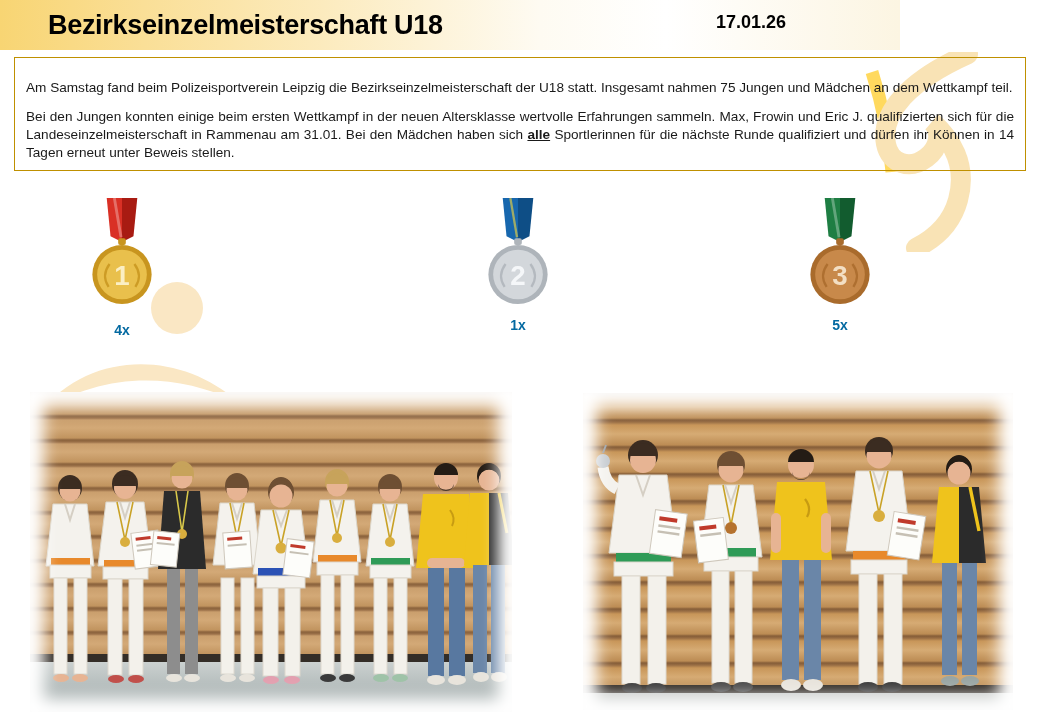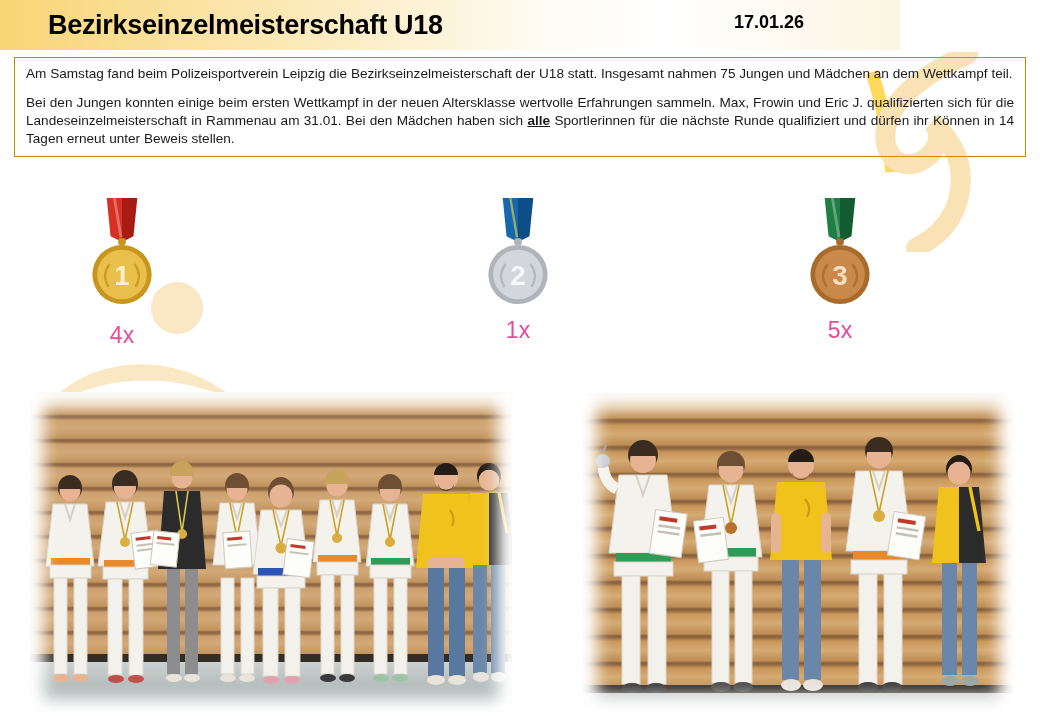--- a/index.html
+++ b/index.html
@@ -4,40 +4,40 @@
 <style>
   html,body{margin:0;padding:0;background:#fff;}
   .page{position:relative;width:1040px;height:720px;overflow:hidden;background:#ffffff;
         font-family:"Liberation Sans",sans-serif;color:#1a1a1a;}
 
   
   .banner{position:absolute;left:0;top:0;width:900px;height:50px;
           background:linear-gradient(90deg,#F8D573 0%,#FADF97 16%,#FCEBBE 36%,#FEFBF2 60%,#FFFFFF 74%,#FCF5E2 100%);
           display:flex;align-items:center;z-index:2;}
   .banner h1{margin:0 0 0 48px;font-size:27px;font-weight:bold;letter-spacing:-0.3px;color:#000;}
-  .banner .date{position:absolute;right:96px;top:12px;font-size:18px;font-weight:bold;color:#000;}
+  .banner .date{position:absolute;right:114px;top:12px;font-size:18px;font-weight:bold;color:#000;}
 
   
   .wm{position:absolute;z-index:1;pointer-events:none;}
   #wm-right{left:840px;top:52px;}
   #wm-left{left:20px;top:270px;}
 
   
   .report-box{position:absolute;left:14px;top:57px;width:1012px;box-sizing:border-box;
-              border:1.6px solid #BF9000;background:transparent;padding:7px 11px 6px 11px;z-index:2;}
+              border:1.6px solid #BF9000;background:transparent;padding:21px 11px 6px 11px;z-index:2;}
   .report-box p{margin:0 0 11px 0;font-size:13.6px;line-height:1.32;text-align:justify;color:#1a1a1a;}
   .report-box p:last-child{margin-bottom:2px;}
   .report-box .b{font-weight:bold;text-decoration:underline;}
   .report-box .i{font-style:italic;}
 
   
   .medal-col{position:absolute;top:198px;width:124px;display:flex;flex-direction:column;
              align-items:center;z-index:2;}
   #medal-gold{left:60px;} #medal-silver{left:456px;} #medal-bronze{left:778px;}
-  .medal-count{margin-top:9px;font-size:23px;font-weight:normal;color:#ec4899;}
+  .medal-count{margin-top:9px;font-size:14px;font-weight:bold;color:#0369a1;}
   #medal-gold .medal-count{margin-top:14px;}
   .medal-num{font-family:"Liberation Sans",sans-serif;font-weight:bold;font-size:29px;}
 
   
   .photo{position:absolute;z-index:3;overflow:hidden;}
   #photo-left{left:30px;top:392px;width:482px;height:320px;}
   #photo-right{left:583px;top:393px;width:430px;height:317px;}
   .wall{position:absolute;left:0;top:0;right:0;
         background:repeating-linear-gradient(180deg,#8A623C 0px,#9A7048 2px,#CA9F6D 4px,#D3A977 12px,#C1945F 22px,#8A623C 24px);}
   #photo-left  .wall{height:266px;}

